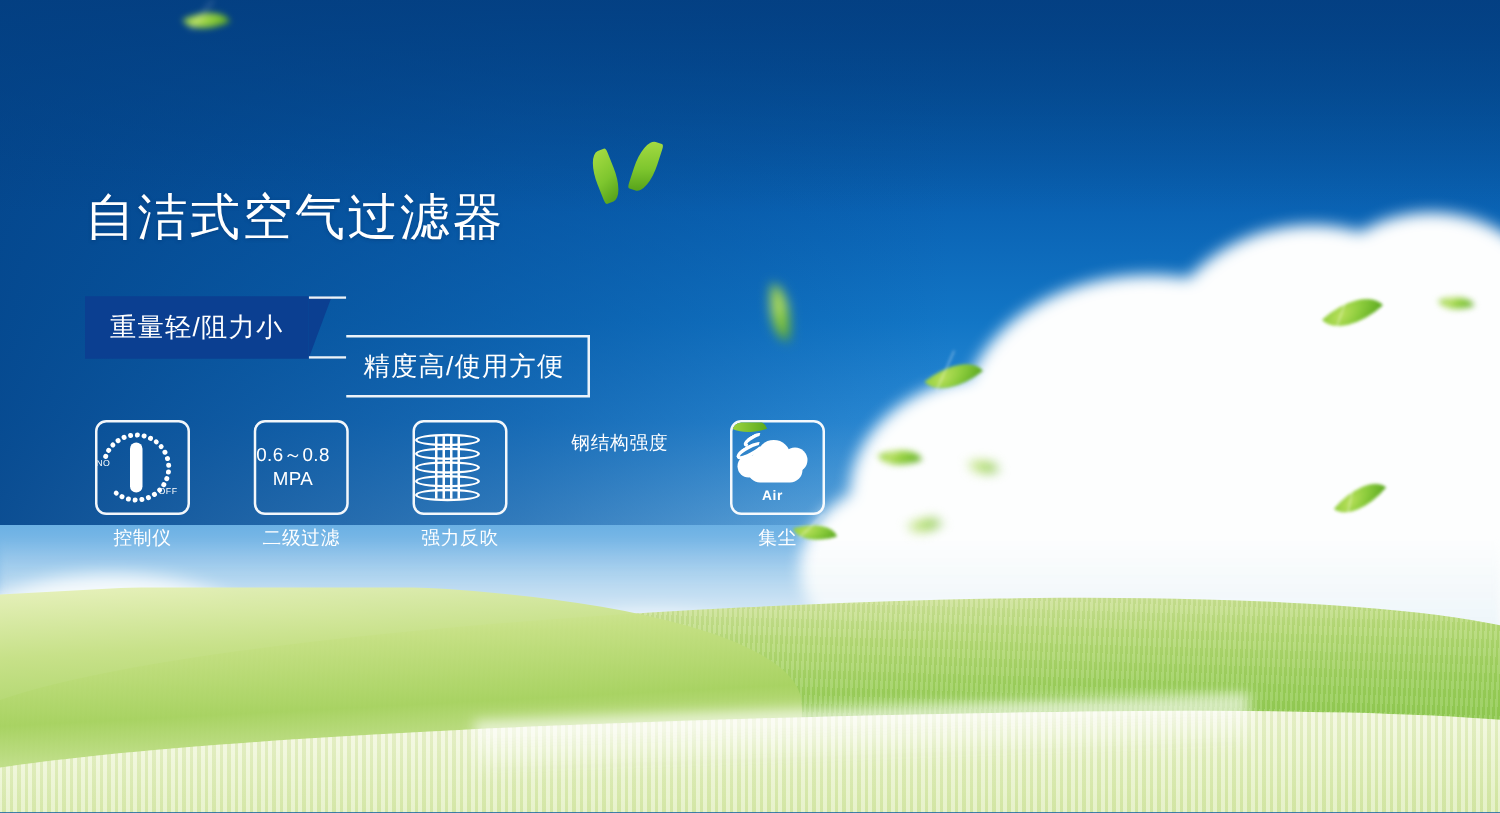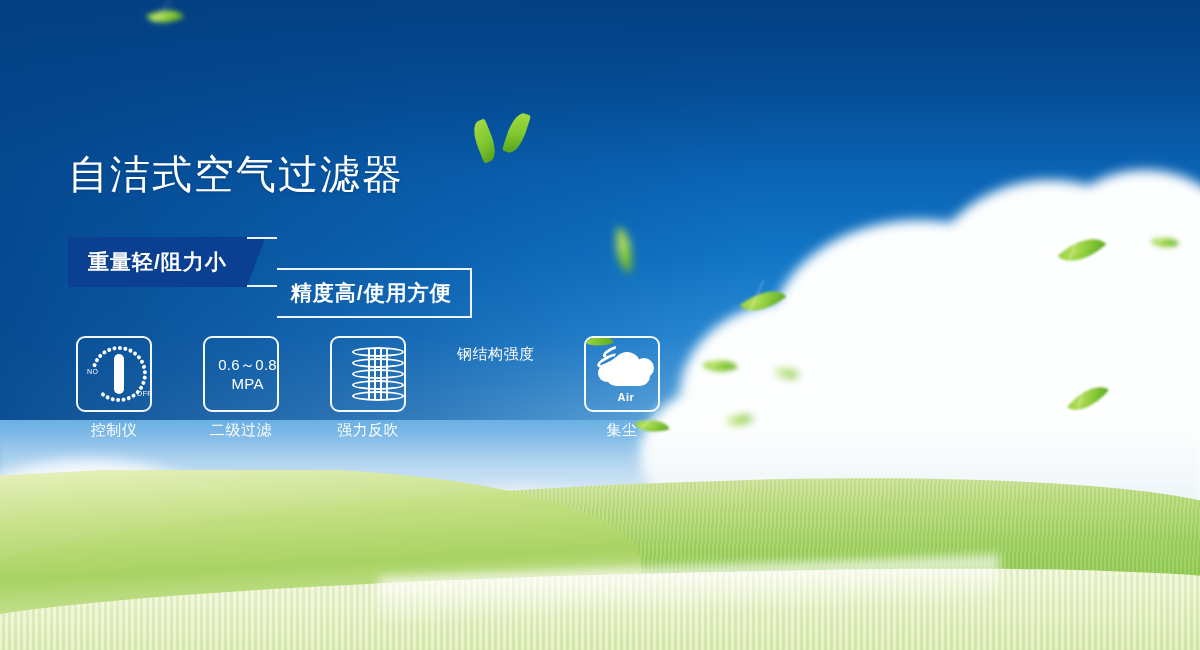--- a/index.html
+++ b/index.html
@@ -134,21 +134,21 @@
     position:absolute; width:17px; height:42px;
     background:linear-gradient(160deg,#a9dd44 0%, #7ec62e 55%, #4f9c17 100%);
     border-radius:60% 10% 60% 10%;
   }
   .sprout .sl.a { left:2px;  top:12px; transform:rotate(-22deg); }
   .sprout .sl.b { left:34px; top:4px;  transform:rotate(18deg); }
 
   
   .badges {
     position:absolute; left:68px; top:237px;
-    display:flex; align-items:stretch; height:50px;font-weight:bold;
+    display:flex; align-items:stretch; height:50px;
   }
   .badge {
     display:flex; align-items:center; justify-content:center;
     height:50px; font-size:21px; letter-spacing:1px; color:#ffffff;
     white-space:nowrap;
   }
   .badge-solid {
     background:#0b3f91;
     padding:0 20px 0 20px;
     min-width:170px;
@@ -182,21 +182,21 @@
   
   .features {
     position:absolute; left:76px; top:336px;
     display:flex; gap:51px;
   }
   .feature { width:76px; }
   .fbox {
     width:76px; height:76px;
     border:2px solid rgba(255,255,255,.95);
     border-radius:9px;
-    display:flex; align-items:center; justify-content:flex-end;
+    display:flex; align-items:center; justify-content:flex-start;
     position:relative; overflow:hidden;
   }
   .fbox-text {
     color:#ffffff; text-align:center; font-size:15px; line-height:19px;
     letter-spacing:.3px;
   }
   .flabel {
     margin-top:9px; text-align:center; color:#ffffff;
     font-size:15px; letter-spacing:.5px; white-space:nowrap;
   }

